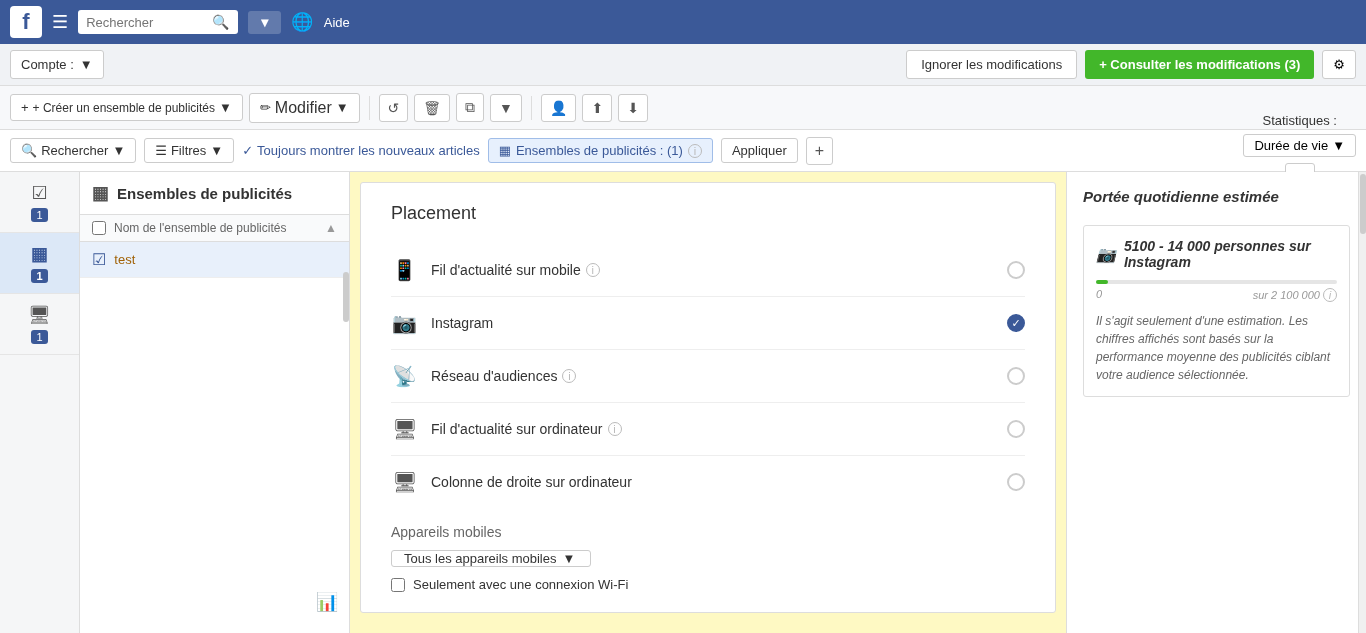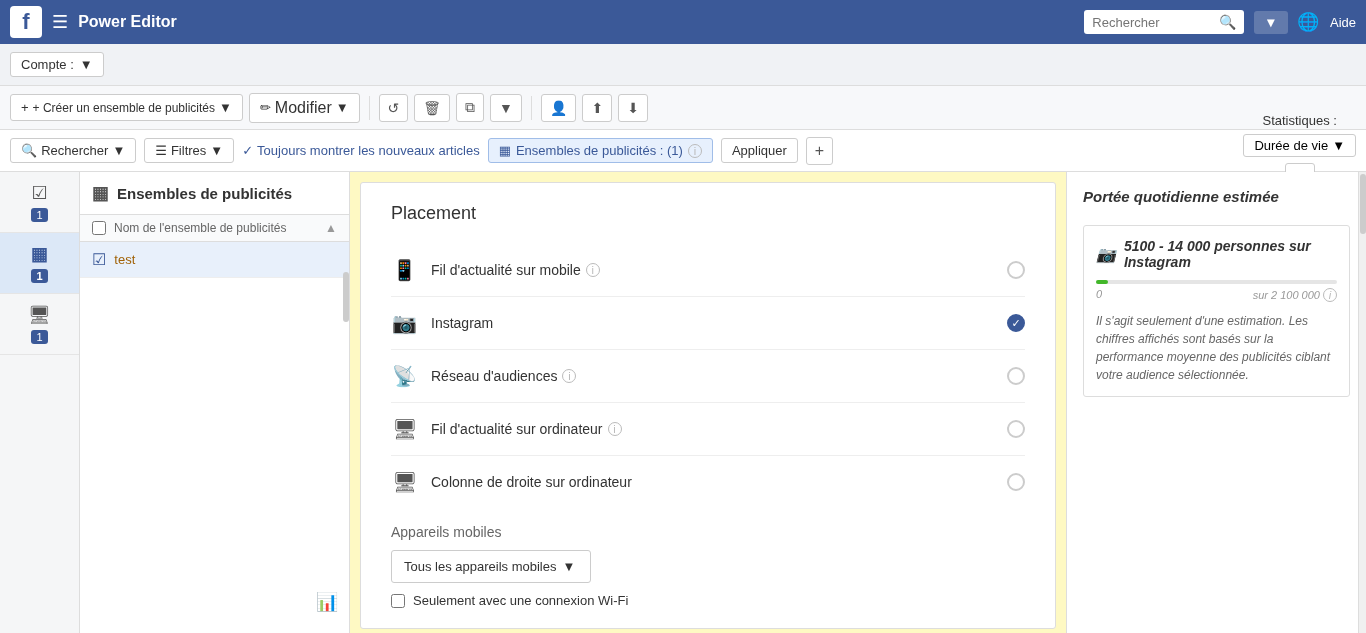--- a/index.html
+++ b/index.html
@@ -35,21 +35,21 @@
     .nav-dropdown-btn {
       background: rgba(255,255,255,0.2); border: none;
       color: #fff; padding: 4px 10px; border-radius: 3px;
       cursor: pointer; display: flex; align-items: center; gap: 4px;
     }
     .globe-icon { color: #fff; font-size: 18px; }
     .nav-aide { color: #fff; font-size: 13px; cursor: pointer; }
 
     
     .account-bar {
-      display: flex; align-items: center; justify-content: space-between;
+      display: flex; justify-content: space-between;
       background: #f0f2f5; border-bottom: 1px solid #ddd;
       padding: 6px 10px; height: 42px;
     }
     .account-select {
       display: flex; align-items: center; gap: 6px;
       border: 1px solid #ccc; border-radius: 3px;
       padding: 4px 10px; background: #fff; cursor: pointer;
       font-size: 13px; color: #333;
     }
     .account-actions { display: flex; gap: 8px; }
@@ -216,21 +216,21 @@
       cursor: pointer; flex-shrink: 0;
     }
     .placement-radio.checked { border-color: #3b5998; background: #3b5998; }
     .placement-radio.checked::after {
       content: '✓'; color: #fff; font-size: 11px;
     }
     .section-subheader { font-size: 14px; color: #666; margin: 16px 0 10px; }
     .mobile-dropdown {
       display: flex; align-items: center; gap: 6px;
       border: 1px solid #ccc; background: #fff;
-      padding: 8px 12px; border-radius: 3px;
+      padding: 0 12px; border-radius: 3px;
       cursor: pointer; font-size: 13px; color: #333;
       width: 200px;
     }
     .wifi-row { display: flex; align-items: center; gap: 8px; font-size: 13px; color: #333; margin-top: 10px; }
     .wifi-checkbox { width: 14px; height: 14px; cursor: pointer; }
 
     
     .right-sidebar {
       width: 300px; background: #fff;
       border-left: 1px solid #ddd;
@@ -269,34 +269,40 @@
 
     .checkmark { color: #3b5998; font-size: 16px; }
     .info-icon { color: #bbb; font-size: 11px; border: 1px solid #bbb; border-radius: 50%; width: 14px; height: 14px; display: inline-flex; align-items: center; justify-content: center; cursor: pointer; }
   </style>
 </head>
 <body>
 
 <div class="top-nav">
   <div class="fb-logo">f</div>
   <span class="hamburger-icon">☰</span>
-  <span class="app-title">Power Editor</span>
   <div class="nav-search">
     <input type="text" placeholder="Rechercher" style="">
     <span class="nav-search-icon">🔍</span>
   </div>
   <button class="nav-dropdown-btn">▼</button>
   <span class="globe-icon">🌐</span>
   <span class="nav-aide">Aide</span>
 </div>
 
 <div class="account-bar">
   <div class="account-select">
     <span>Compte :</span>
     <span>▼</span>
+  </div>
+  <div class="account-actions">
+    <button class="btn-ignorer">Ignorer les modifications</button>
+    <button class="btn-consulter">+ Consulter les modifications (3)</button>
+    <button class="btn-settings">
+      <span>⚙</span>
+    </button>
   </div>
 </div>
 
 <div class="toolbar">
   <button class="toolbar-btn">
     <span>+</span>
     <span style="font-size:12px;">+ Créer un ensemble de publicités</span>
     <span>▼</span>
   </button>
   <button class="toolbar-btn">

